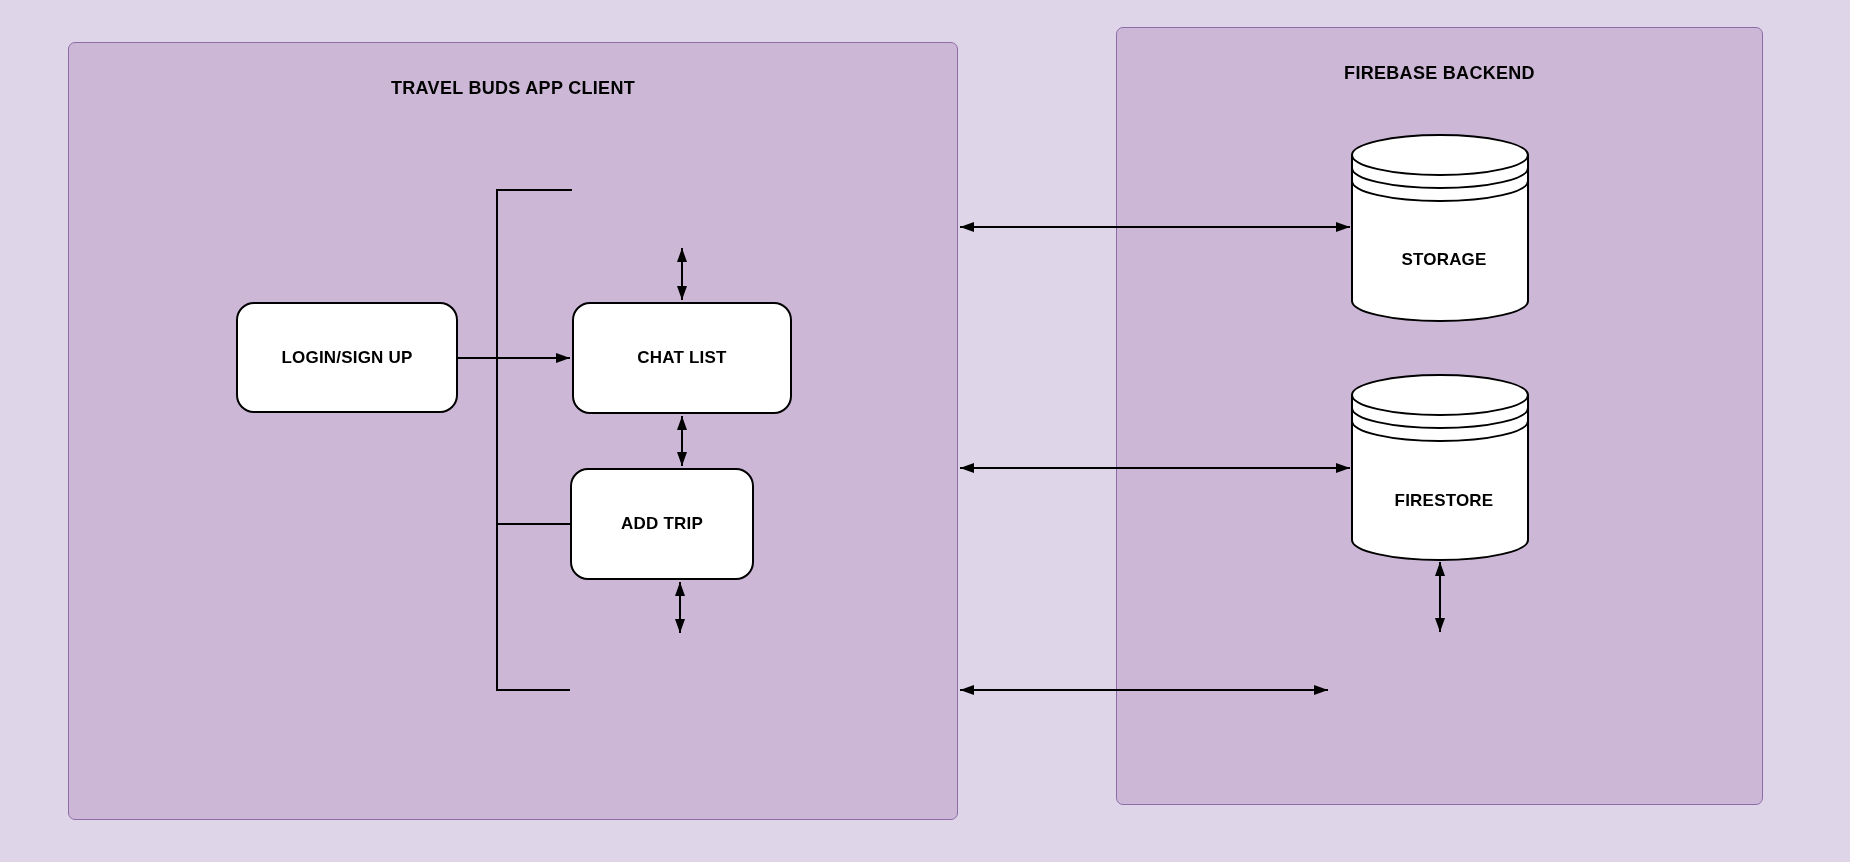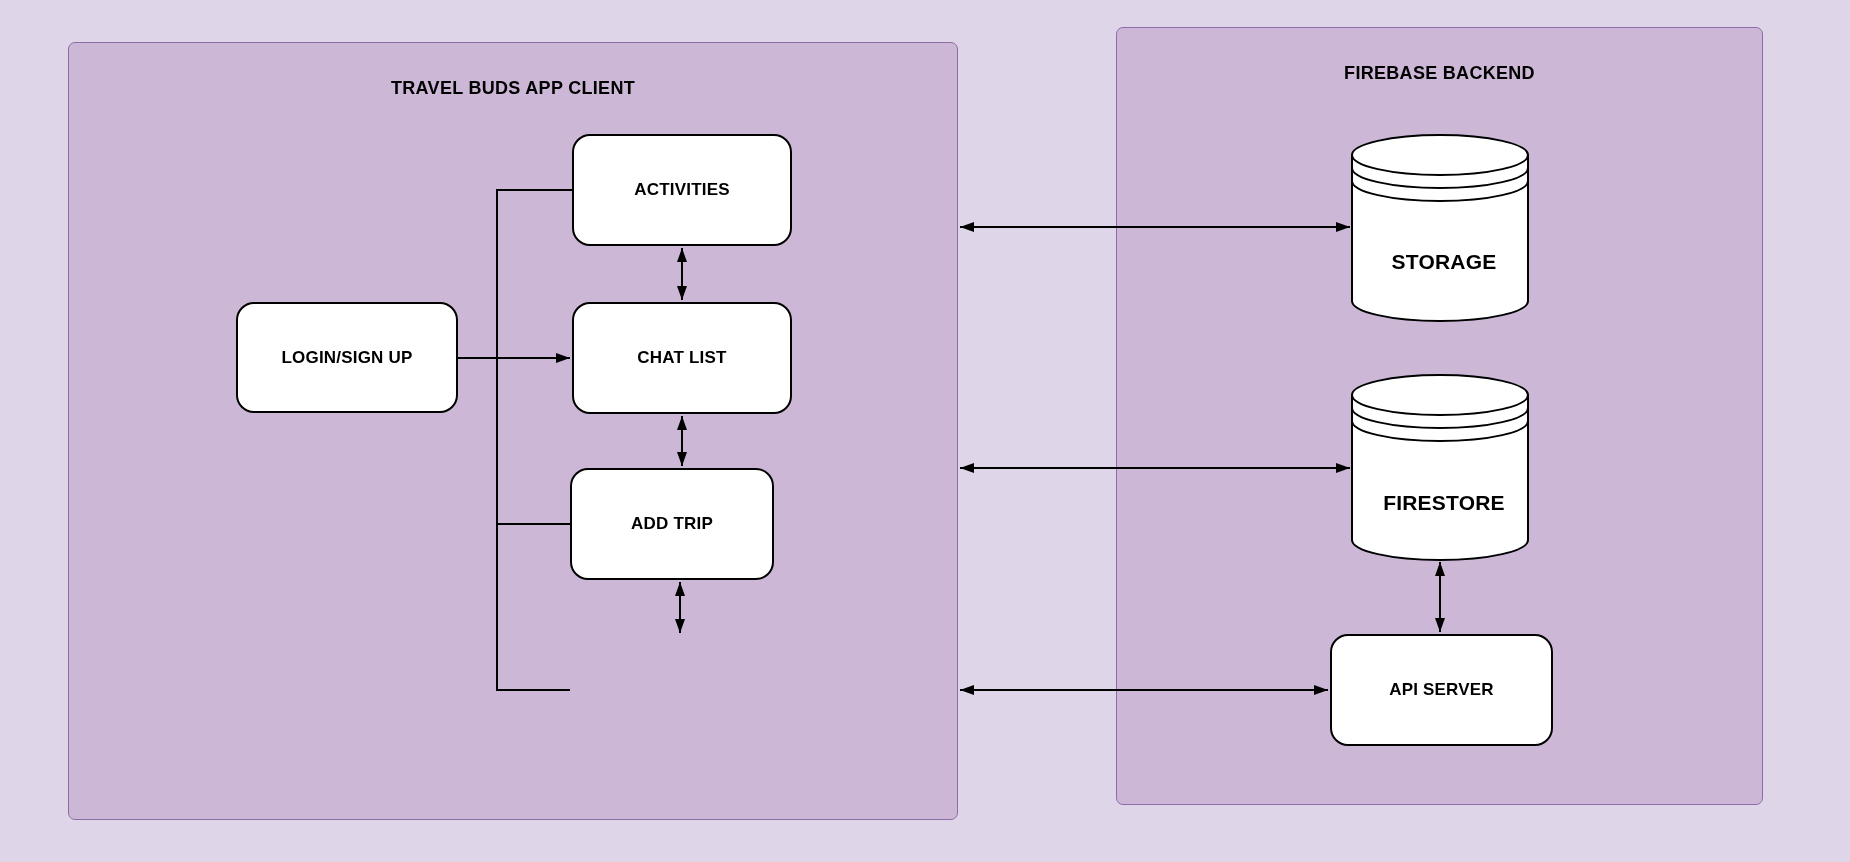--- a/index.html
+++ b/index.html
@@ -38,28 +38,28 @@
     position:absolute;box-sizing:border-box;
     background:var(--node-fill);
     border:2px solid var(--node-border);
     border-radius:18px;
     display:flex;align-items:center;justify-content:center;
     font-size:17px;font-weight:bold;letter-spacing:.2px;
     text-align:center;
   }
   .node.activities{left:572px;top:134px;width:220px;height:112px;}
   .node.chat-list {left:572px;top:302px;width:220px;height:112px;}
-  .node.add-trip  {left:570px;top:468px;width:204px;height:112px;}
+  .node.add-trip  {left:570px;top:468px;width:184px;height:112px;}
   .node.profile   {left:570px;top:635px;width:220px;height:112px;}
   .node.login     {left:201px;top:302px;width:222px;height:111px;margin-left:35px;}
   .node.api-server{left:1330px;top:634px;width:223px;height:112px;}
   .cyl-label{
     position:absolute;width:184px;left:1352px;
     text-align:center;
-    font-size:21px;font-weight:bold;letter-spacing:.2px;
+    font-size:17px;font-weight:bold;letter-spacing:.2px;
   }
   .cyl-label.storage{top:250px;}
   .cyl-label.firestore{top:491px;}
   svg.overlay{position:absolute;inset:0;pointer-events:none;}
   .edge{stroke:var(--connector);stroke-width:2;fill:none;}
   .shape-outline{fill:var(--node-fill);stroke:var(--node-border);stroke-width:2;}
   .shape-detail{fill:none;stroke:var(--node-border);stroke-width:2;}
   #ah path{fill:var(--connector);}
 </style>
 </head>
@@ -105,22 +105,20 @@
       <path class="shape-outline" d="M1352,155 A88,20 0 0 1 1528,155 L1528,301 A88,20 0 0 1 1352,301 Z"></path>
       <path class="shape-detail" d="M1352,155 A88,20 0 0 0 1528,155 M1352,168 A88,20 0 0 0 1528,168 M1352,181 A88,20 0 0 0 1528,181"></path>
     </g>
 
     <g>
       <path class="shape-outline" d="M1352,395 A88,20 0 0 1 1528,395 L1528,540 A88,20 0 0 1 1352,540 Z"></path>
       <path class="shape-detail" d="M1352,395 A88,20 0 0 0 1528,395 M1352,408 A88,20 0 0 0 1528,408 M1352,421 A88,20 0 0 0 1528,421"></path>
     </g>
   </svg>
 
-  <div class="node activities">ACTIVITIES</div>
   <div class="node chat-list">CHAT LIST</div>
   <div class="node add-trip">ADD TRIP</div>
   <div class="node login">LOGIN/SIGN UP</div>
 
   <div class="cyl-label storage">STORAGE</div>
   <div class="cyl-label firestore">FIRESTORE</div>
-  <div class="node api-server">API SERVER</div>
 
 </div>
 
 </body></html>

